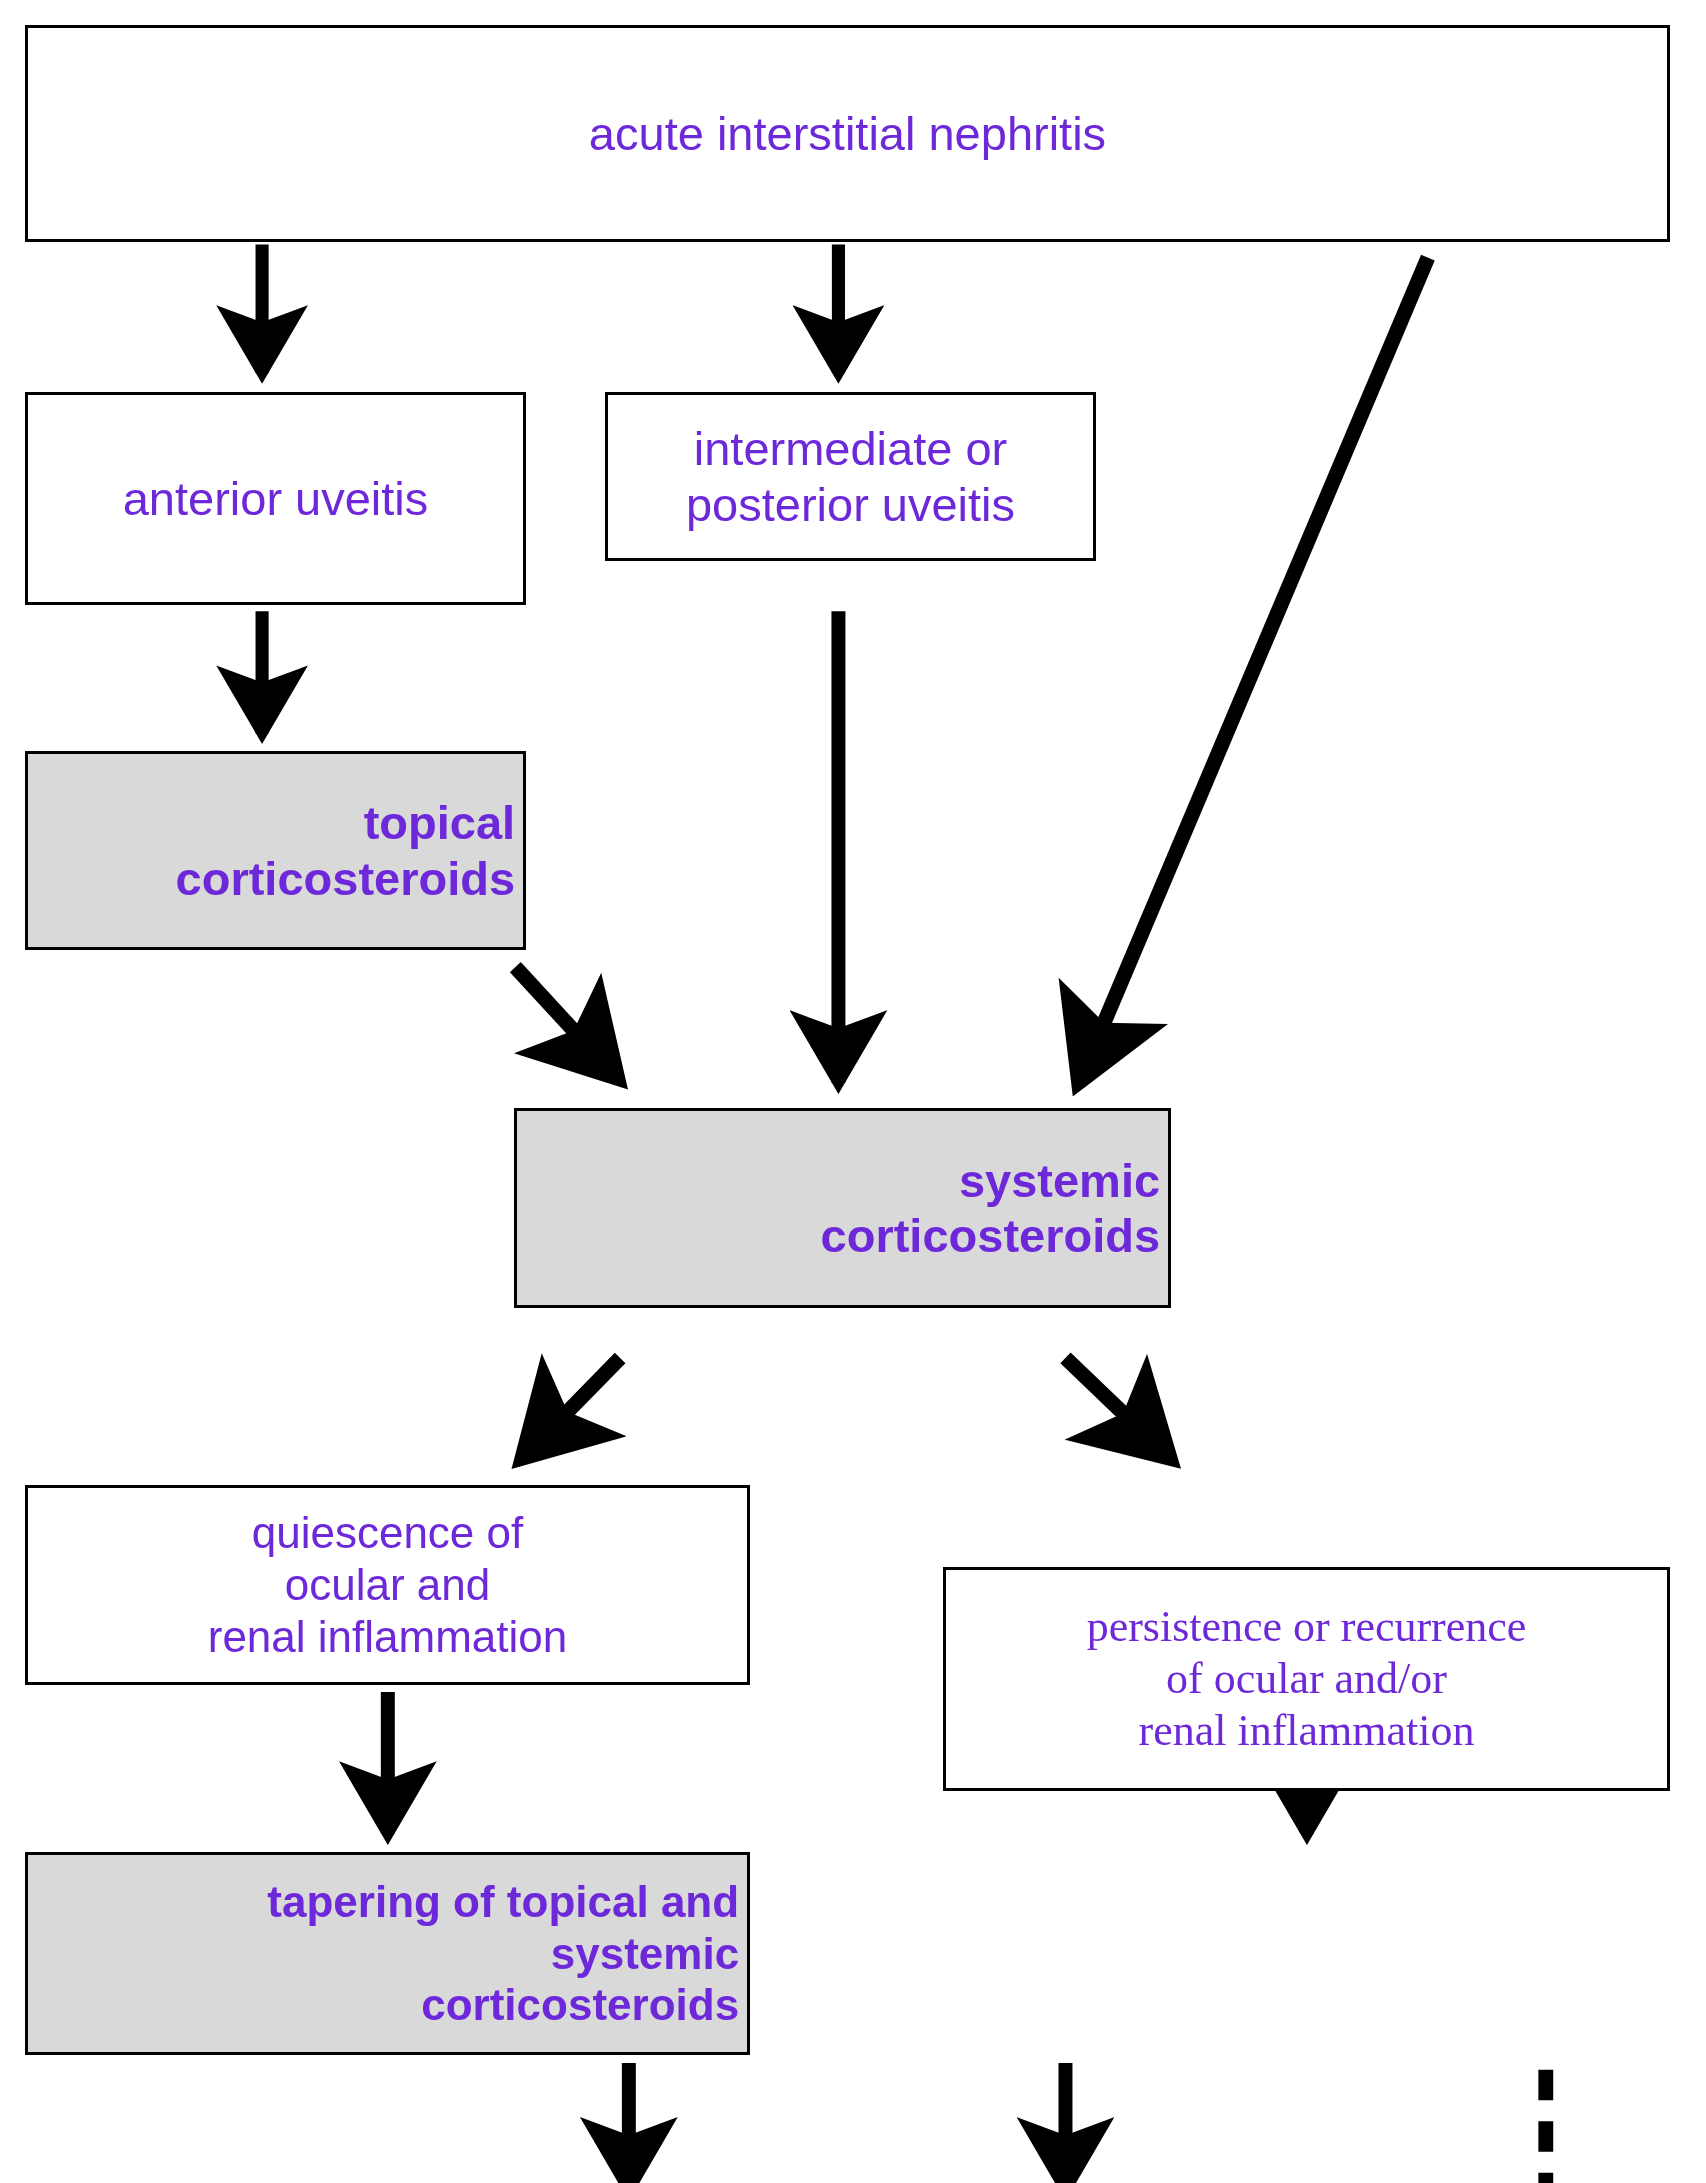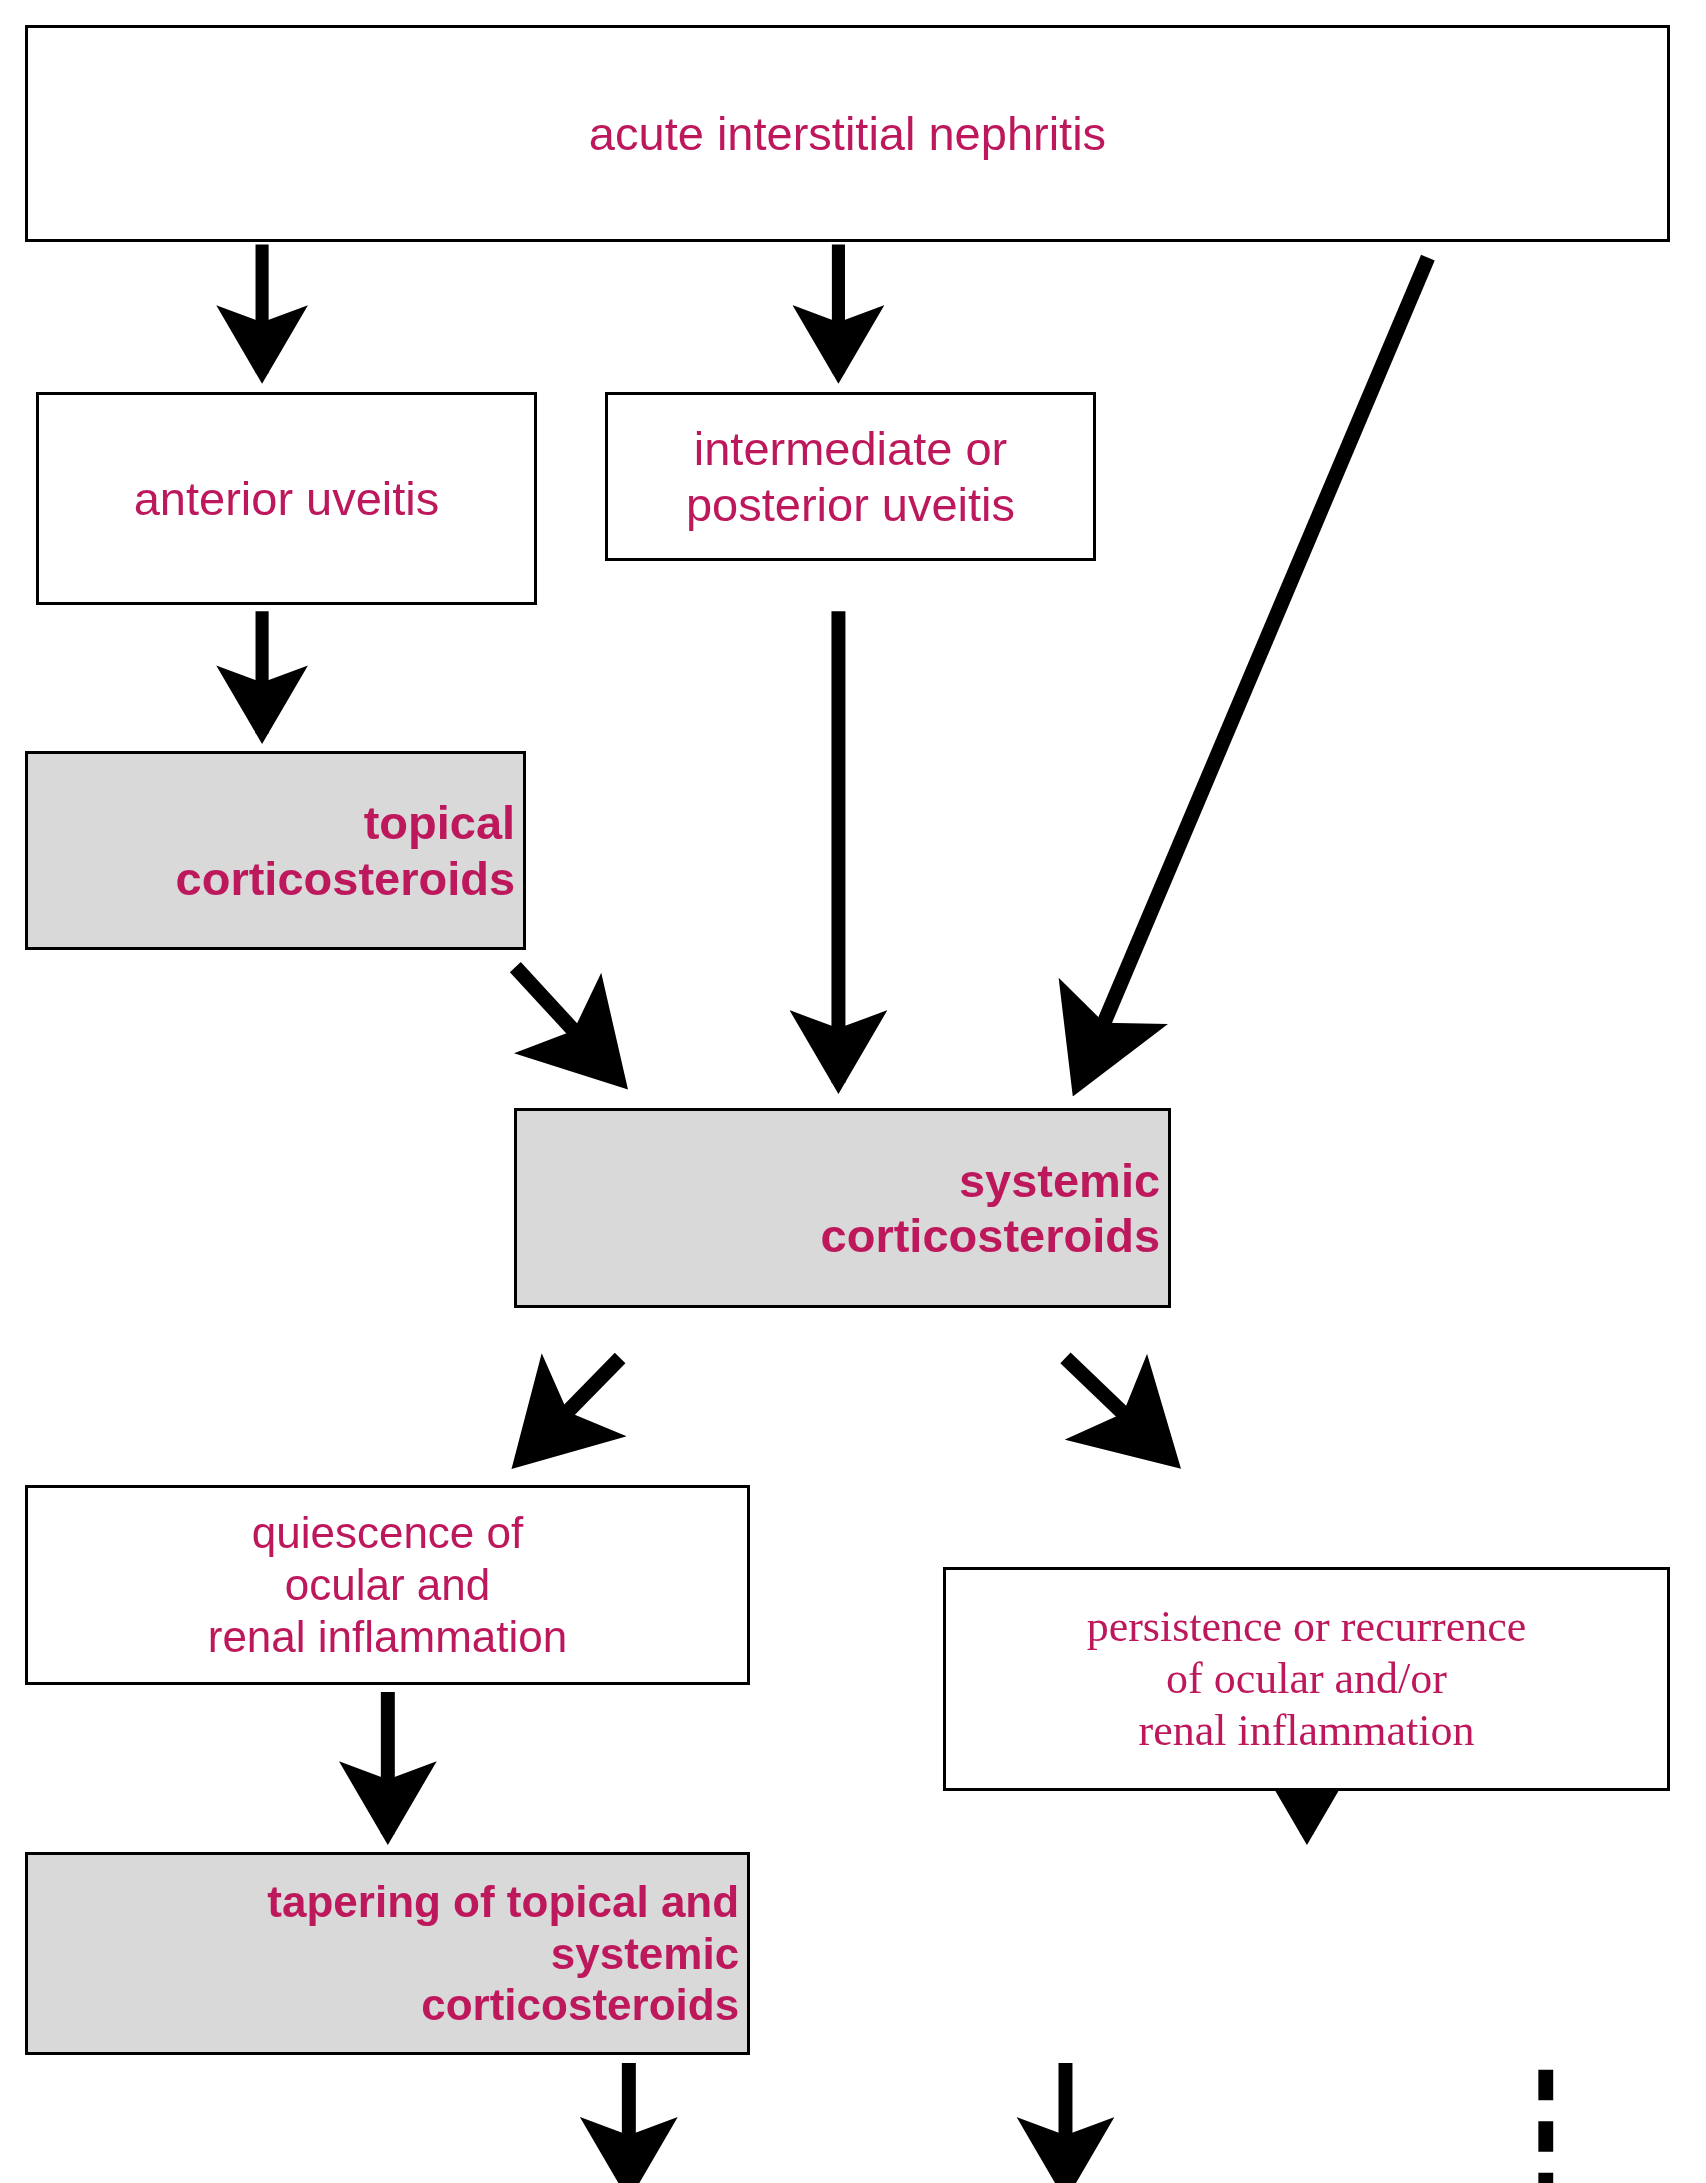--- a/index.html
+++ b/index.html
@@ -16,21 +16,21 @@
     overflow: hidden;
   }
   .node {
     position: absolute;
     box-sizing: border-box;
     border: 3.9px solid #000000;
     display: flex;
     align-items: center;
     justify-content: center;
     text-align: center;
-    color: #be185d;
+    color: #6d28d9;
     line-height: 1.18;
     padding: 2.6px 7.9px;
   }
   .node.white { background: #ffffff; font-weight: normal; }
   .node.gray  { background: #d9d9d9; font-weight: bold; text-align: right; }
   .node-text { width: 100%; white-space: pre-line; }
 
   svg.edges {
     position: absolute;
     left: 0;
@@ -109,21 +109,21 @@
 
     <g>
       <line x1="2360" y1="5505" x2="2360" y2="5915" stroke="#000000" stroke-width="32" marker-end="url(#arrowhead)"></line>
     </g>
   </svg>
 
   <div class="node white" style="left:25px; top:25px; width:1645px; height:217px; font-size:47px;">
     <span class="node-text">acute interstitial nephritis</span>
   </div>
 
-  <div class="node white" style="left:36px; top:392px; width:501px; height:213px; font-size:47px;">
+  <div class="node white" style="left:25px; top:392px; width:501px; height:213px; font-size:47px;">
     <span class="node-text">anterior uveitis</span>
   </div>
 
   <div class="node white" style="left:605px; top:392px; width:491px; height:169px; font-size:47px;">
     <span class="node-text">intermediate or
 posterior uveitis</span>
   </div>
 
   <div class="node gray" style="left:25px; top:751px; width:501px; height:199px; font-size:47px;">
     <span class="node-text">topical

